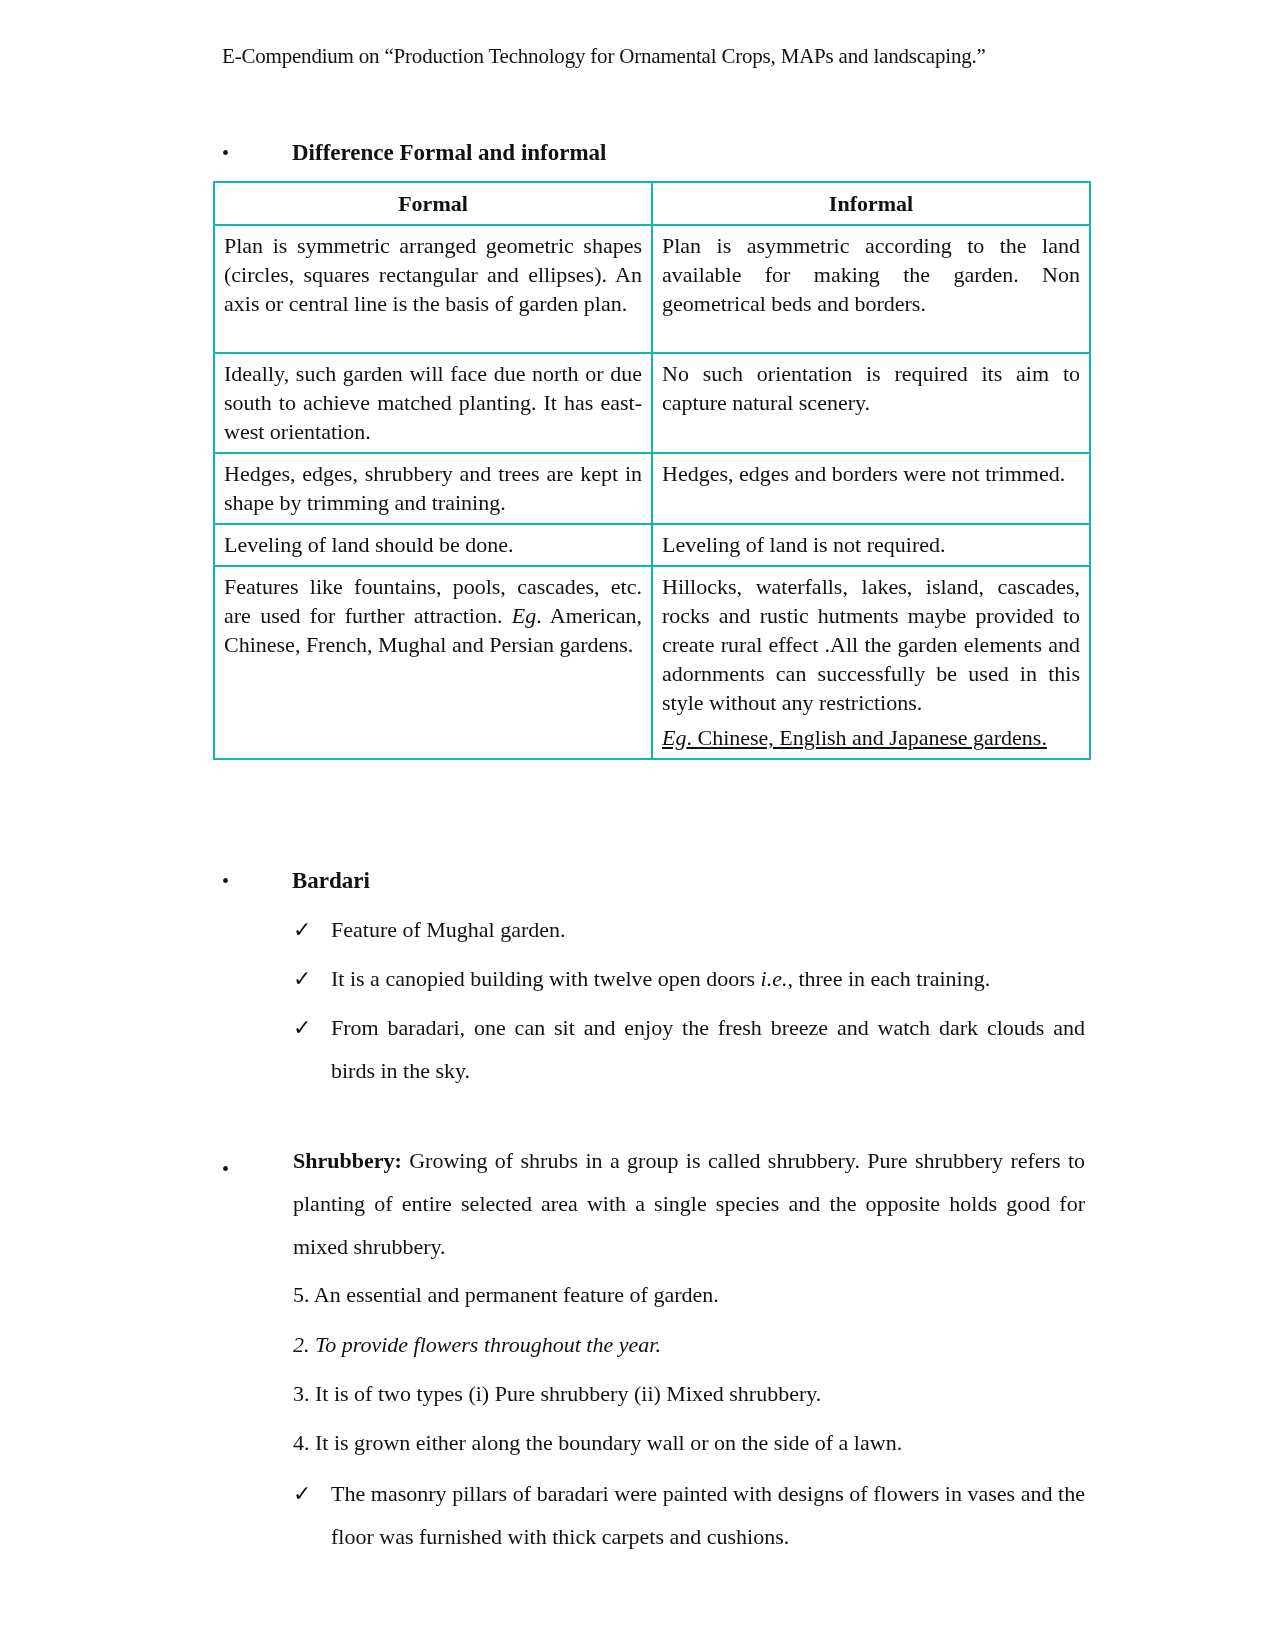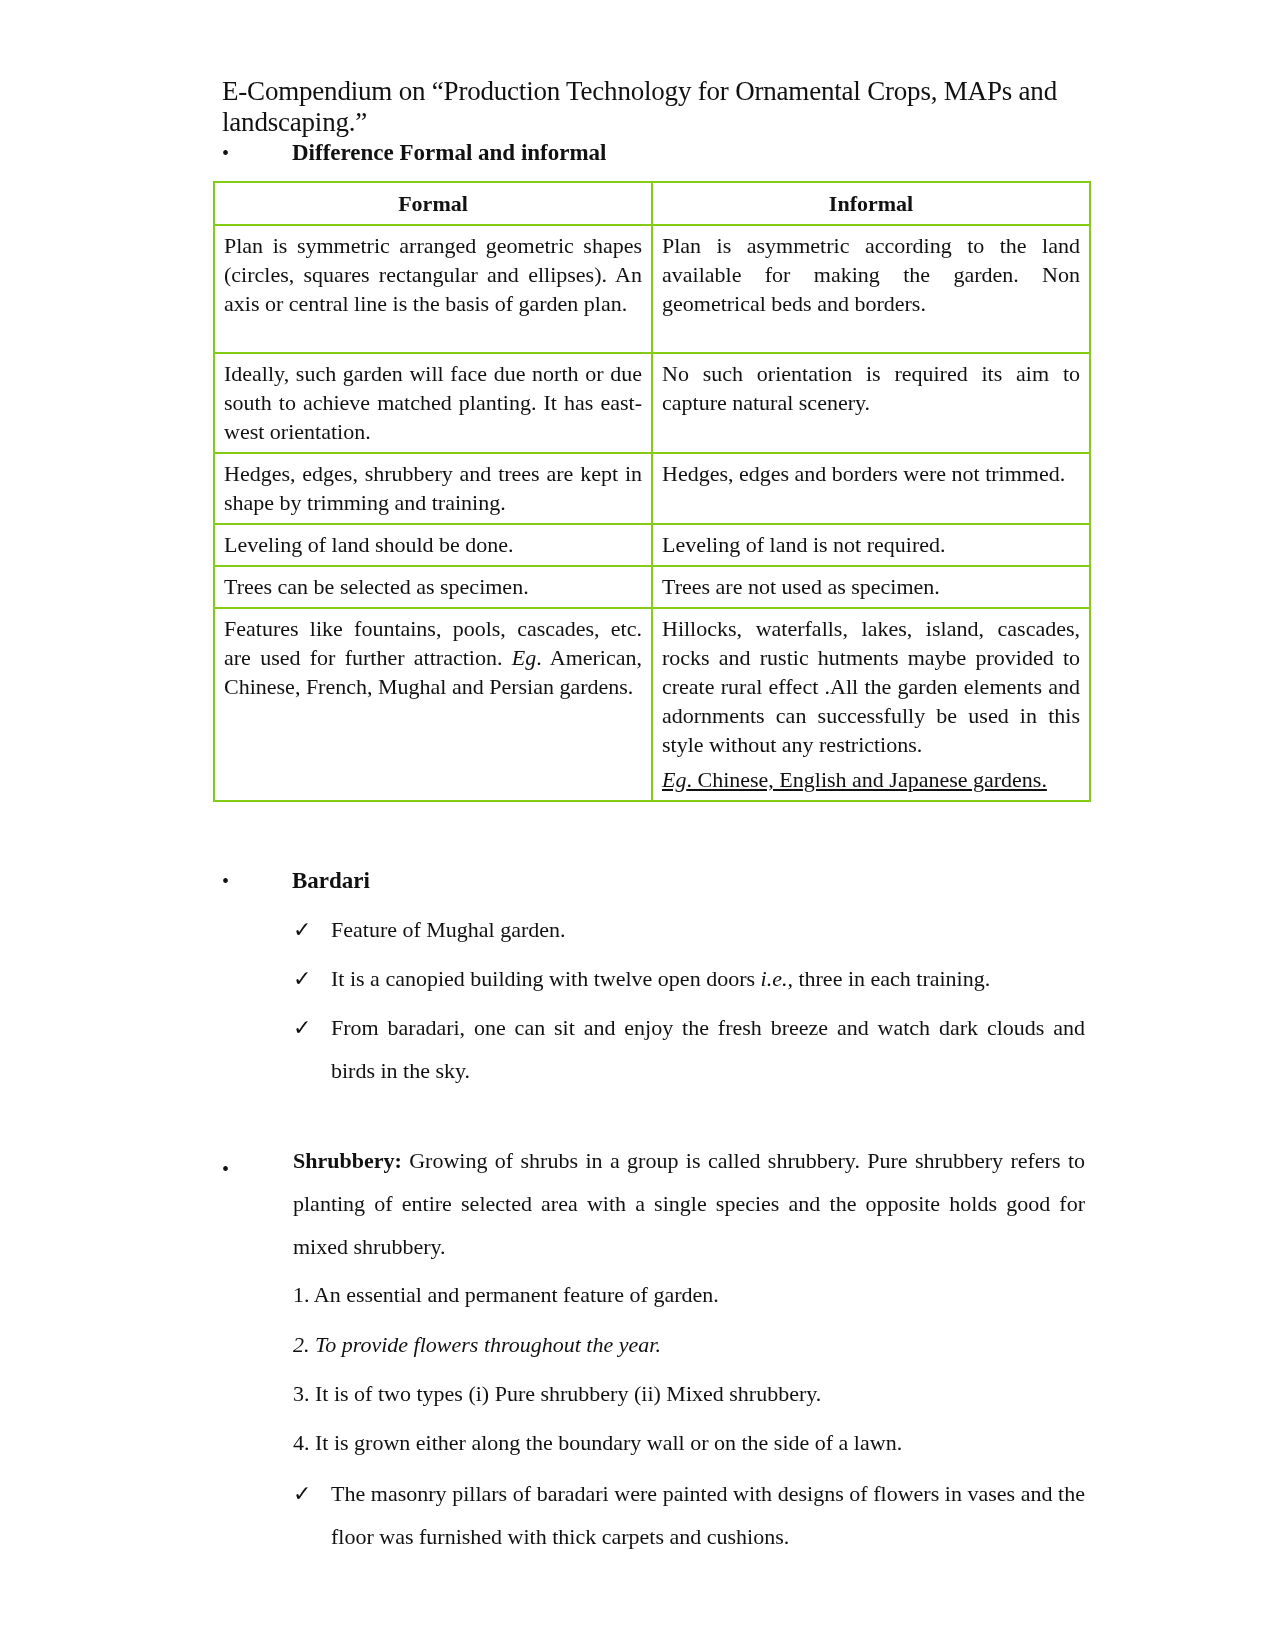--- a/index.html
+++ b/index.html
@@ -1,32 +1,32 @@
 <!DOCTYPE html>
 <html><head>
 <meta charset="utf-8">
 <style>
   html, body { margin: 0; padding: 0; background: #ffffff; }
   body {
     width: 1264px; height: 1628px; position: relative; overflow: hidden;
     font-family: "Liberation Serif", serif; color: #111;
   }
   .header {
-    position: absolute; left: 222px; top: 76px; width: 900px;
-    font-size: 27px; letter-spacing: -0.2px;
+    position: absolute; left: 222px; top: 44px; width: 900px;
+    font-size: 21px; letter-spacing: -0.2px;
   }
   .bullet-row { position: absolute; left: 222px; display: flex; align-items: baseline; }
   .bullet-dot { width: 70px; font-size: 20px; }
   .h-bold { font-weight: bold; font-size: 23px; }
   table.cmp {
     position: absolute; left: 213px; top: 181px; width: 878px;
     border-collapse: collapse; font-size: 22px; line-height: 29px;
   }
   table.cmp td, table.cmp th {
-    border: 2px solid #84cc16; vertical-align: top; padding: 5px 9px 6px 9px;
+    border: 2px solid #14b8a6; vertical-align: top; padding: 5px 9px 6px 9px;
     text-align: justify; width: 50%; margin-left: 36px;
   }
   table.cmp th { text-align: center; font-weight: bold; padding: 6px 8px; }
   .just { text-align: justify; text-align-last: left; }
   .check-list { position: absolute; left: 293px; width: 792px; font-size: 22px; }
   .check-item { display: flex; align-items: flex-start; line-height: 43px; }
   .check-mark { width: 38px; flex: none; font-size: 22px; }
   .check-text { flex: 1; text-align: justify; }
   .para { position: absolute; left: 293px; width: 792px; font-size: 22px; line-height: 43px; text-align: justify; }
   .num-item { position: absolute; left: 293px; font-size: 22px; }
@@ -58,24 +58,20 @@
   </tr>
   <tr>
     <td class="just">Hedges, edges, shrubbery and trees are kept in shape by trimming and training.</td>
     <td class="just">Hedges, edges and borders were not trimmed.</td>
   </tr>
   <tr>
     <td>Leveling of land should be done.</td>
     <td>Leveling of land is not required.</td>
   </tr>
   <tr>
-    <td>Trees can be selected as specimen.</td>
-    <td>Trees are not used as specimen.</td>
-  </tr>
-  <tr>
     <td class="just"><span>Features like fountains, pools, cascades, etc. are used for further attraction. </span><span class="it">Eg</span><span>. American, Chinese, French, Mughal and Persian gardens.</span></td>
     <td class="just">
           <div>Hillocks, waterfalls, lakes, island, cascades, rocks and rustic hutments maybe provided to create rural effect .All the garden elements and adornments can successfully be used in this style without any restrictions.</div>
           <div style="margin-top:6px;text-decoration:underline;"><span class="it">Eg</span><span>. Chinese, English and Japanese gardens.</span></div>
         </td>
   </tr>
 </tbody>
   </table>
 
 <div class="bullet-row" style="top:868px;">
@@ -96,21 +92,21 @@
     <span class="check-mark">✓</span>
     <span class="check-text">From baradari, one can sit and enjoy the fresh breeze and watch dark clouds and birds in the sky.</span>
   </div>
 </div>
 
 <div class="bullet-row" style="top:1148px; align-items:flex-start;">
   <span class="bullet-dot" style="line-height:43px;">•</span>
 </div>
 <div class="para" style="top:1139px;"><b>Shrubbery:</b><span> Growing of shrubs in a group is called shrubbery. Pure shrubbery refers to planting of entire selected area with a single species and the opposite holds good for mixed shrubbery.</span></div>
 
-<div class="num-item" style="top:1282px;">1. An essential and permanent feature of garden.</div>
+<div class="num-item" style="top:1282px;">5. An essential and permanent feature of garden.</div>
 <div class="num-item" style="top:1332px;font-style:italic;">2. To provide flowers throughout the year.</div>
 <div class="num-item" style="top:1381px;">3. It is of two types (i) Pure shrubbery (ii) Mixed shrubbery.</div>
 <div class="num-item" style="top:1430px;">4. It is grown either along the boundary wall or on the side of a lawn.</div>
 
 <div class="check-list" style="top:1472px;">
   <div class="check-item">
     <span class="check-mark">✓</span>
     <span class="check-text">The masonry pillars of baradari were painted with designs of flowers in vases and the floor was furnished with thick carpets and cushions.</span>
   </div>
 </div>

